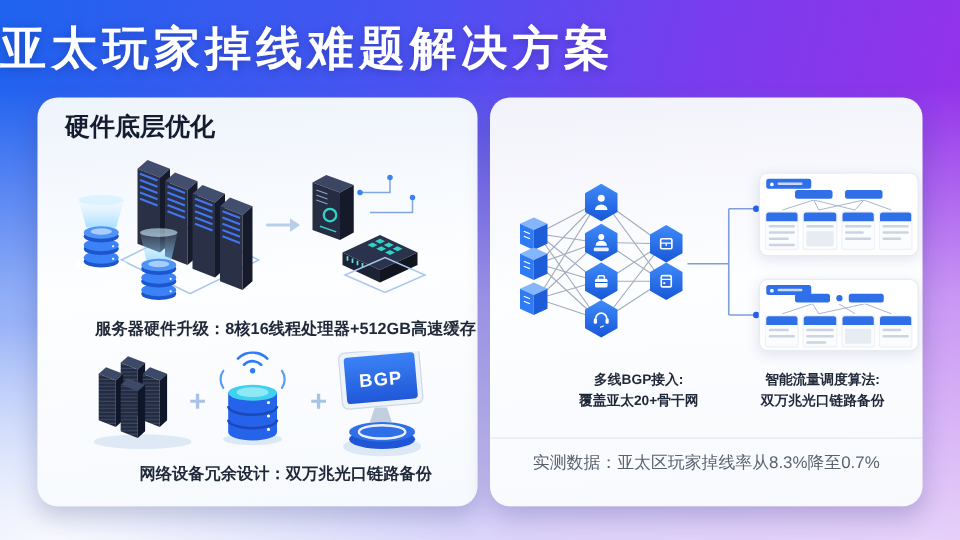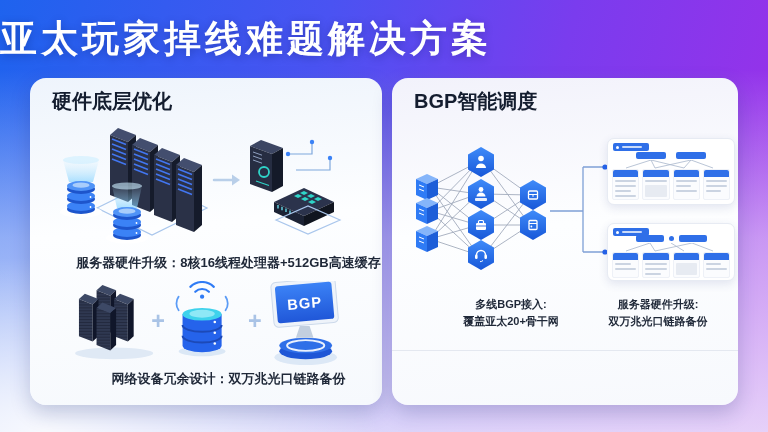--- a/index.html
+++ b/index.html
@@ -283,21 +283,20 @@
           <rect x="4" y="4" width="58" height="38" rx="3" fill="url(#screenBlue)"></rect>
           <text x="33" y="29" text-anchor="middle" font-size="15" font-weight="bold" fill="#ffffff" letter-spacing="1">BGP</text>
         </g>
       </g>
     </svg>
 
     <p class="cap cap2">网络设备冗余设计：双万兆光口链路备份</p>
   </section>
 
   <section class="panel panel-right">
-    <h2>BGP智能调度</h2>
 
     <svg class="net-svg" width="336" height="168" viewBox="0 0 336 168">
       <defs>
         <linearGradient id="hexG" x1="0" y1="0" x2="0" y2="1">
           <stop offset="0" stop-color="#3f8bf9"></stop>
             <stop offset="1" stop-color="#1757d8"></stop>
         </linearGradient>
       </defs>
 
       <g stroke="#99a3b5" stroke-width=".9" opacity=".9">
@@ -484,20 +483,21 @@
             <div class="l"></div>
           </div>
       </div>
     </div>
 
     <div class="r-cap cap-access">
       <div>多线BGP接入:</div>
       <div>覆盖亚太20+骨干网</div>
     </div>
     <div class="r-cap cap-algo">
-      <div>服务器硬件升级:</div>
+      <div>智能流量调度算法:</div>
       <div>双万兆光口链路备份</div>
     </div>
 
     <div class="divider"></div>
+    <p class="stat">实测数据：亚太区玩家掉线率从8.3%降至0.7%</p>
   </section>
 
 </div>
 
 </body></html>

